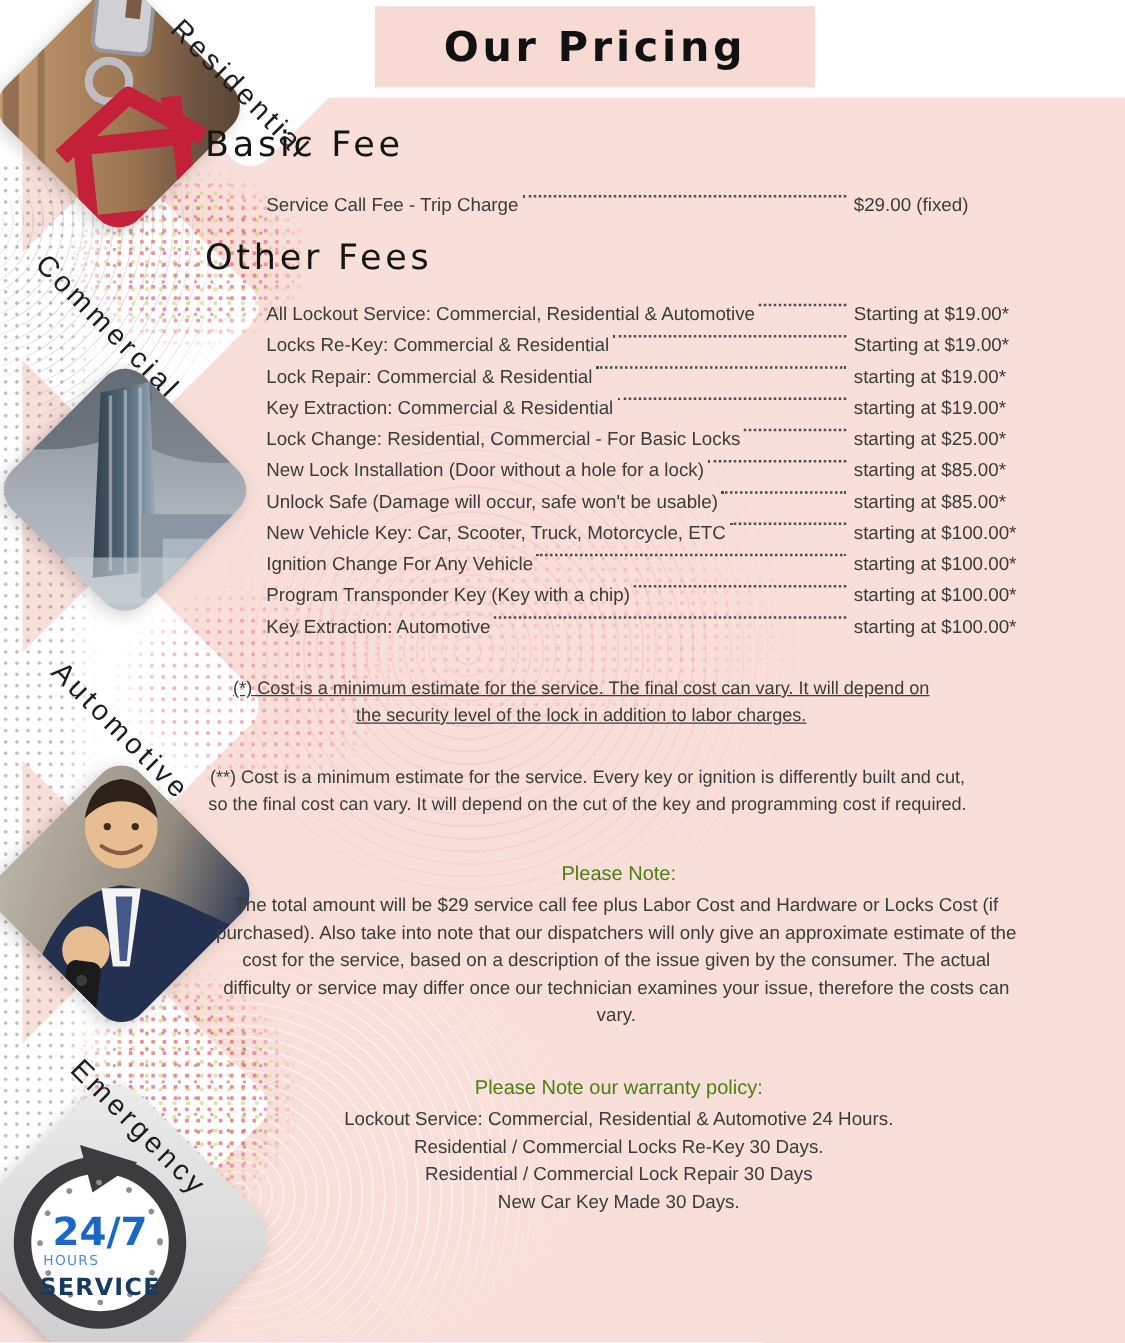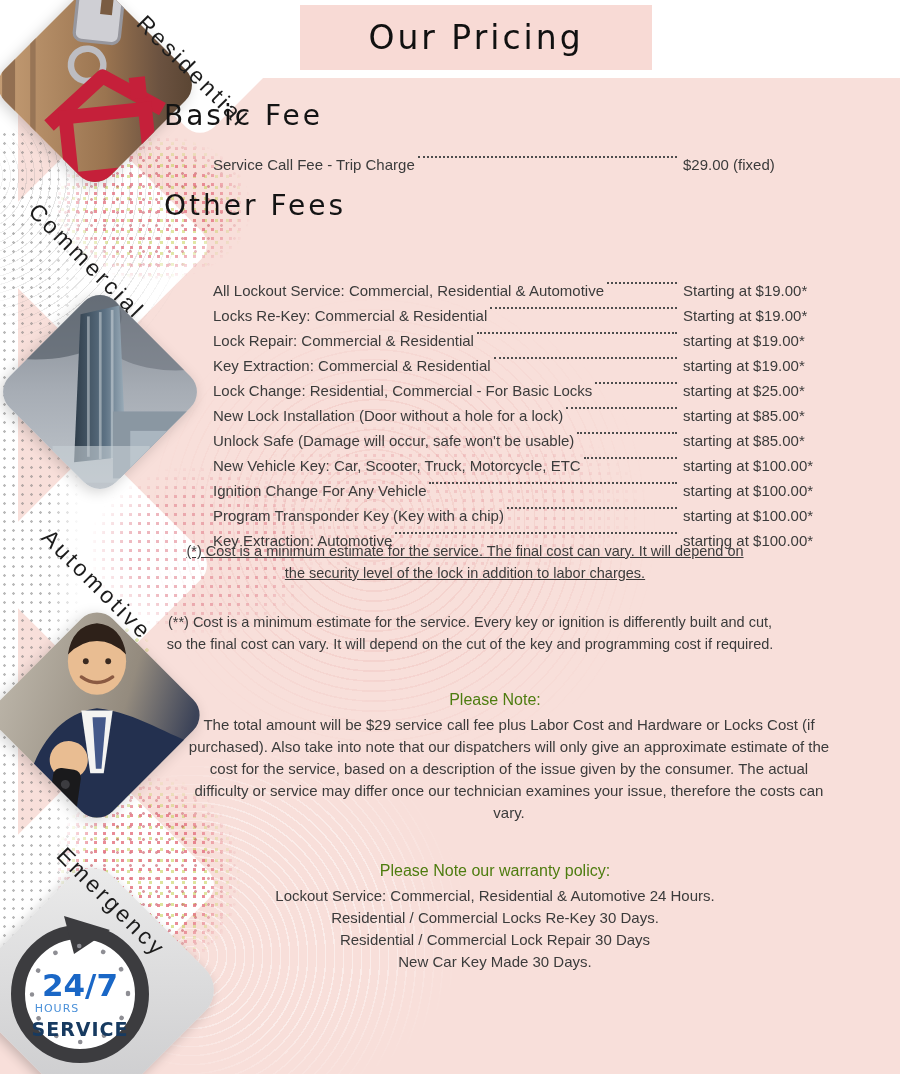--- a/index.html
+++ b/index.html
@@ -71,39 +71,39 @@
   .lbl-res{left:150px;top:10px;}
   .lbl-com{left:42px;top:198px;}
   .lbl-auto{left:55px;top:524px;}
   .lbl-emg{left:70px;top:842px;}
 
   
   .badge{position:absolute;left:0;top:912px;width:164px;height:164px;}
 
   
   .title-box{position:absolute;left:300px;top:5px;width:352px;height:65px;background:#f8dad5;
-      text-align:center;line-height:65px;font-family:"DejaVu Sans",sans-serif;font-weight:normal;
+      text-align:center;line-height:65px;font-family:"DejaVu Sans",sans-serif;font-weight:bold;
       font-size:33px;letter-spacing:3px;color:#111;}
   .sec-head{position:absolute;left:164px;width:600px;text-align:left;
       font-family:"DejaVu Sans",sans-serif;font-weight:normal;font-size:28px;letter-spacing:3px;color:#141414;}
   .h-basic{top:99px;}
   .h-other{top:189px;}
   .fee-block{position:absolute;left:213px;width:618px;color:#3b3b3b;font-size:15px;}
   .fee-basic{top:156px;}
-  .fee-other{top:243px;margin-top:39px;}
+  .fee-other{top:243px;}
   .fee-row{display:flex;align-items:flex-start;height:25px;}
   .fee-label{white-space:nowrap;}
   .dots{flex:1;border-bottom:2px dotted #4d4d4d;margin:0 6px 4px 3px;}
   .fee-price{width:148px;flex-shrink:0;white-space:nowrap;}
   .center-block{position:absolute;text-align:center;color:#3b3b3b;font-size:14.5px;line-height:22px;}
   .note1{left:185px;top:540px;width:560px;text-decoration:underline;}
   .note2{left:160px;top:611px;width:620px;}
   .red-head{position:absolute;text-align:center;font-size:16px;color:#4d7c0f;}
   .pn-head{left:185px;top:691px;width:620px;}
-  .pn-body{left:184px;top:714px;width:650px;font-size:15px;text-align:center;}
+  .pn-body{left:168px;top:714px;width:650px;font-size:15px;text-align:center;}
   .w-head{left:185px;top:862px;width:620px;}
   .w-list{left:185px;top:885px;width:620px;font-size:15px;line-height:22px;}
 </style>
 </head>
 <body>
 
 <div class="page">
 
   <div class="pink-bg"></div>
   <div class="top-strip"></div>

